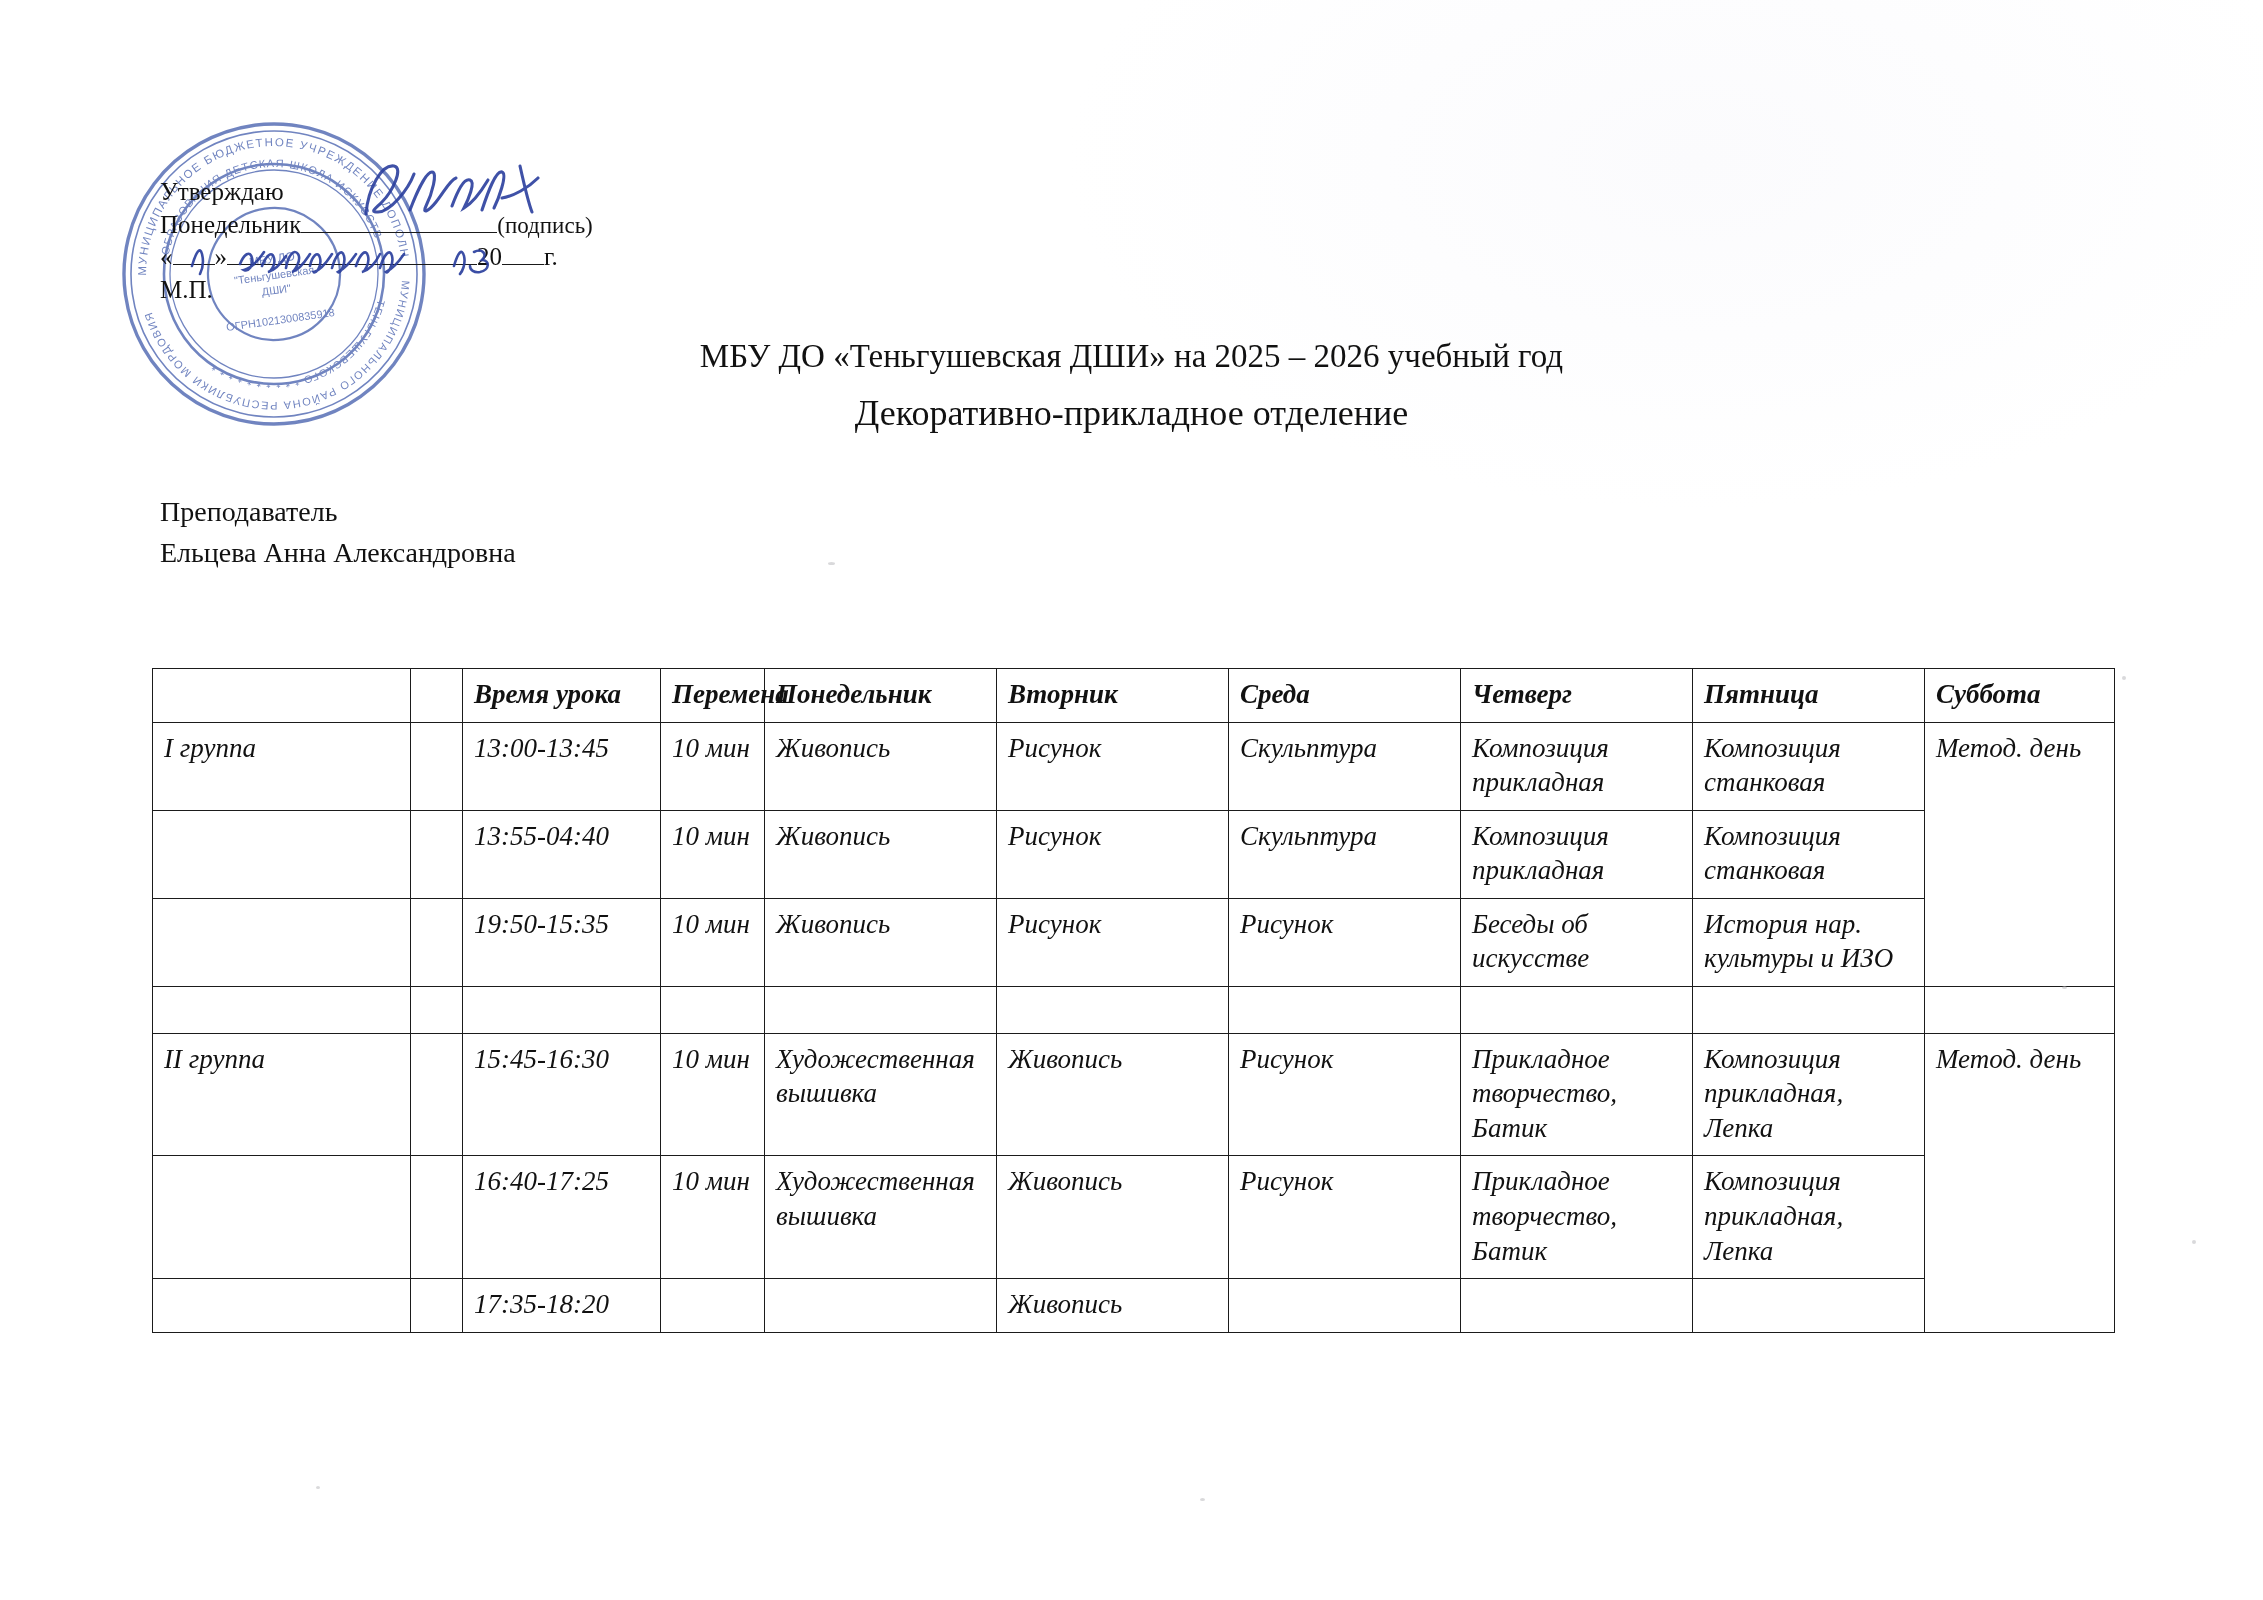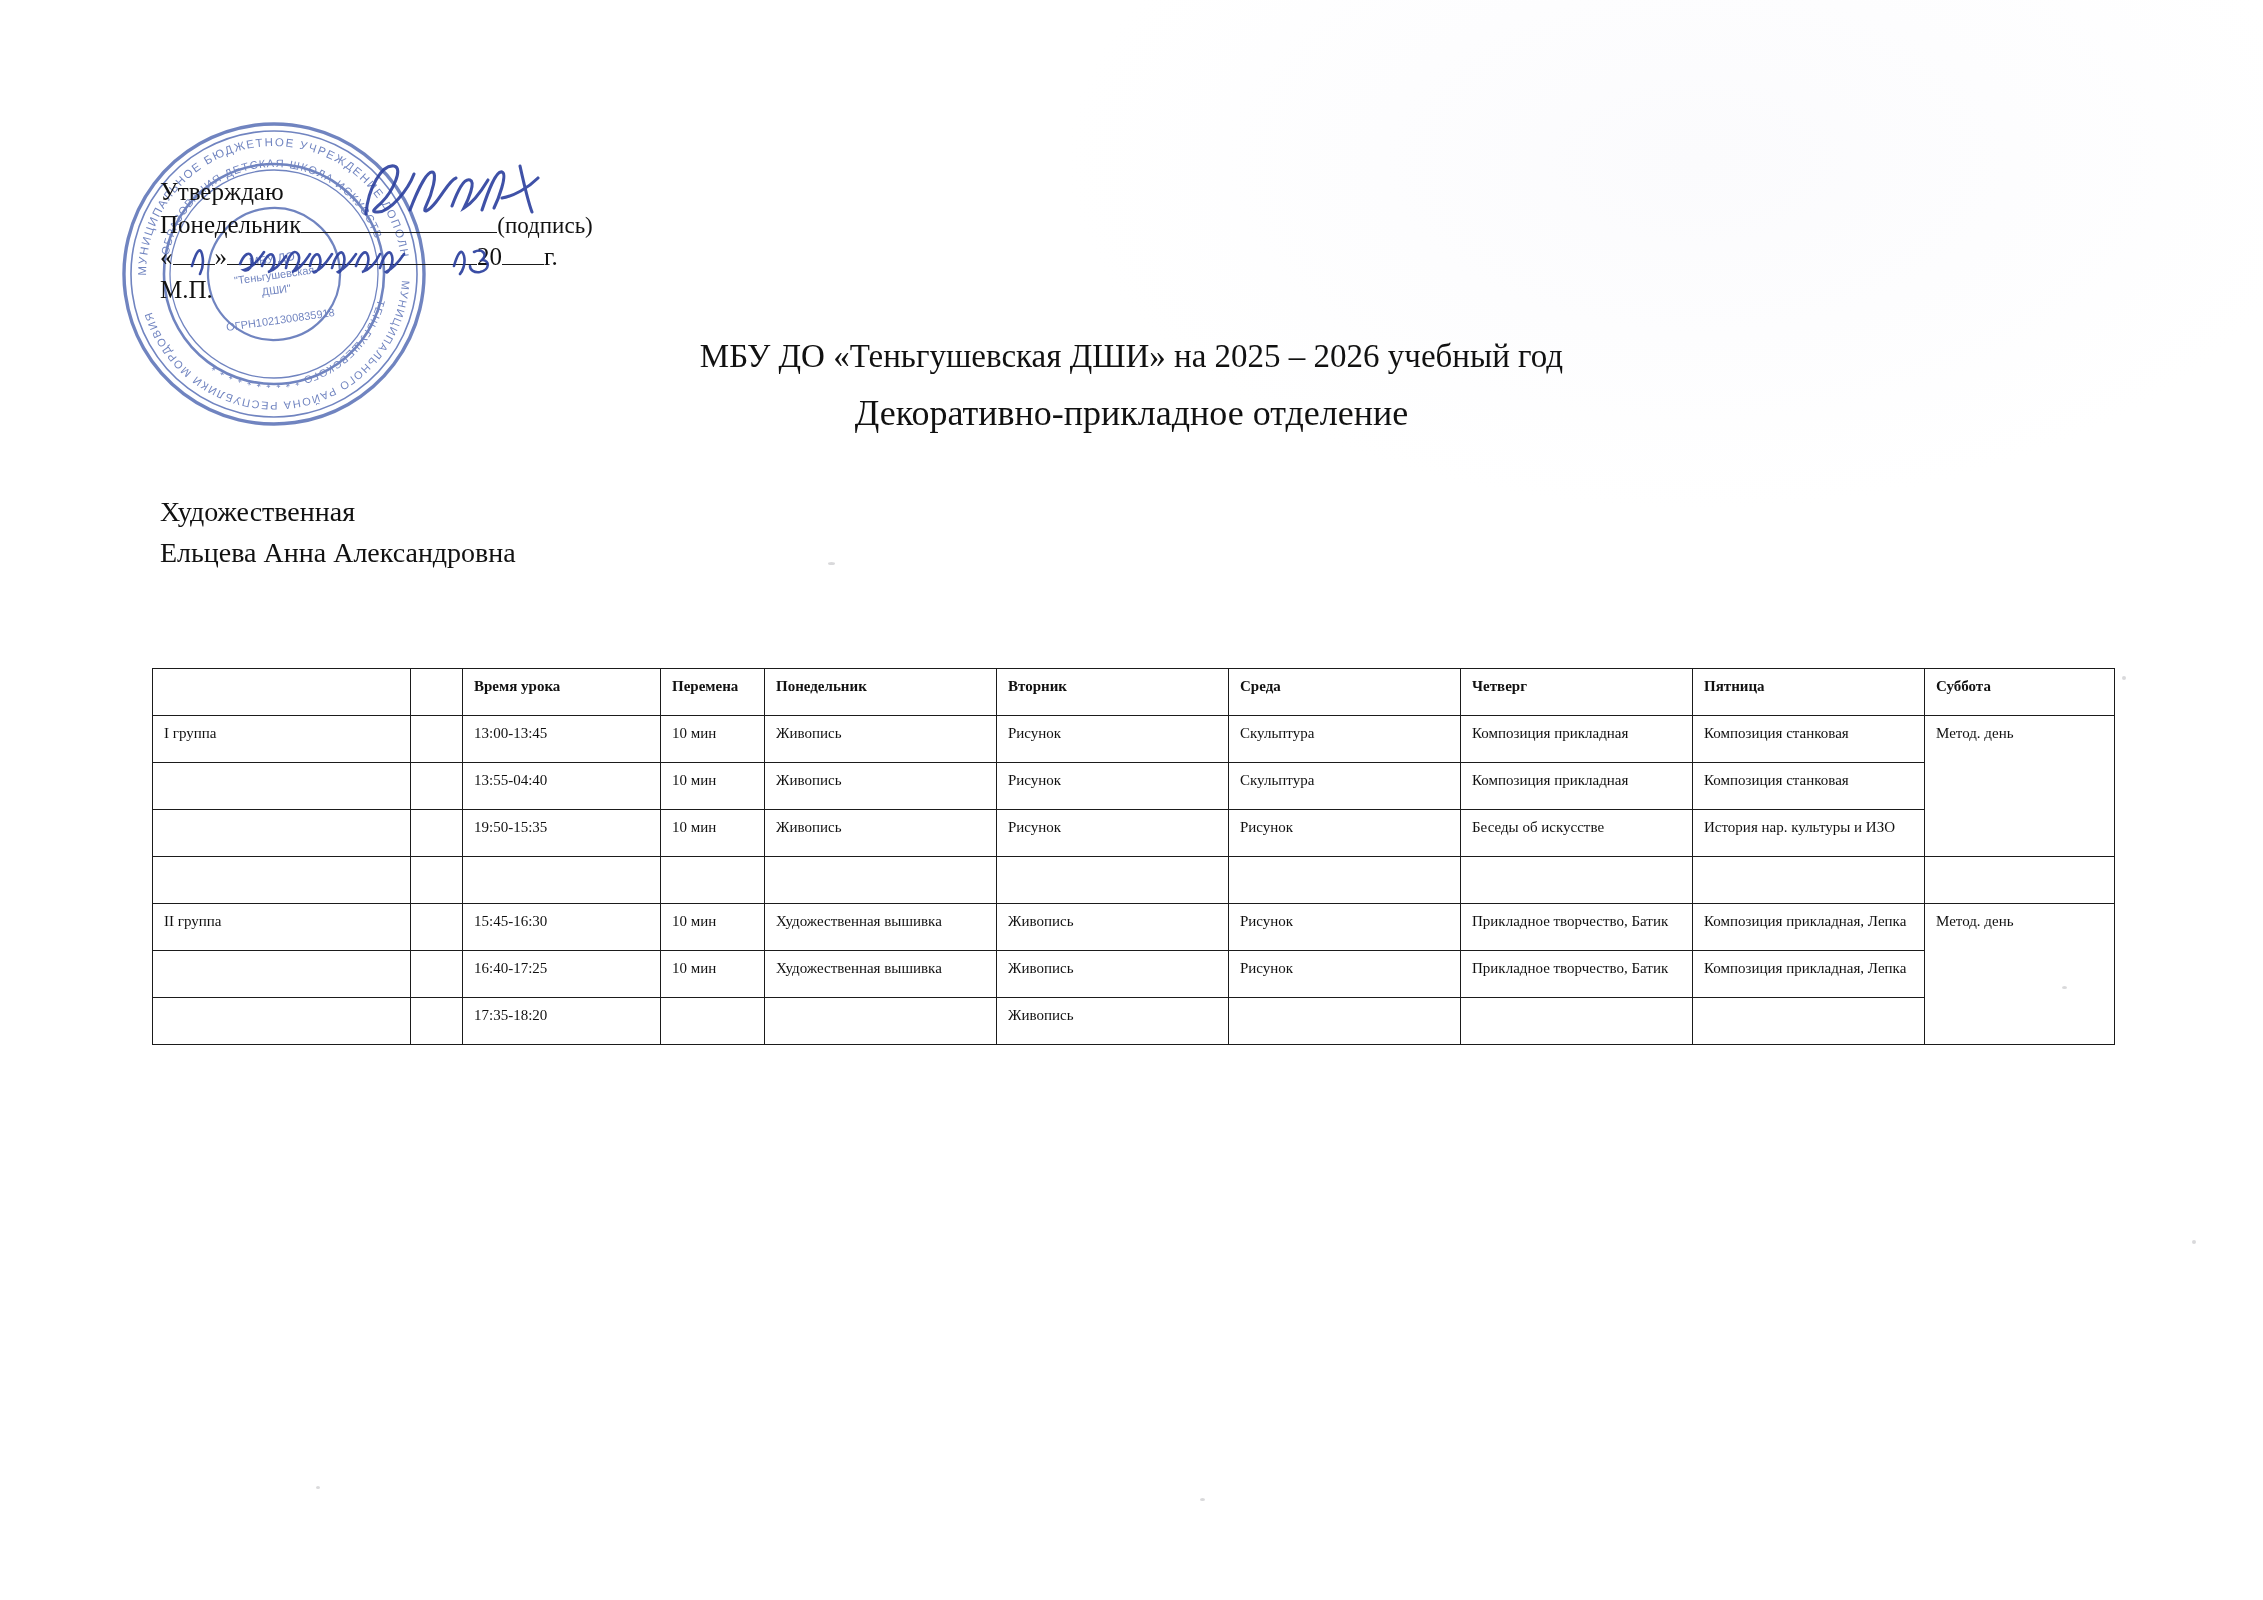--- a/index.html
+++ b/index.html
@@ -118,21 +118,22 @@
     position: absolute;
     left: 152px;
     top: 668px;
     width: 1960px;
     z-index: 3;
   }
   table.schedule {
     border-collapse: collapse;
     width: 100%;
     table-layout: fixed;
-    font-size: 15px;
+    font-size: 27px;
+    font-style: italic;
   }
   table.schedule td, table.schedule th {
     border: 1px solid #1b1b1b;
     vertical-align: top;
     padding: 8px 9px 10px 11px;
     line-height: 1.28;
     font-weight: normal;
     text-align: left;
     height: 28px;
   }
@@ -229,21 +230,21 @@
       <path d="M292,20 C300,16 306,22 300,28 C308,28 308,38 298,40 C292,41 288,38 288,34"></path>
     </g>
   </svg>
 
   <div class="titles">
     <div class="title-2">МБУ ДО «Теньгушевская ДШИ» на 2025 – 2026 учебный год</div>
     <div class="title-3">Декоративно-прикладное отделение</div>
   </div>
 
   <div class="teacher">
-    <div>Художественная</div>
+    <div>Преподаватель</div>
     <div>Ельцева Анна Александровна</div>
   </div>
 
   <div class="table-wrap">
     <table class="schedule">
       <colgroup>
         <col class="c-group">
           <col class="c-narrow">
           <col class="c-time">
           <col class="c-break">

